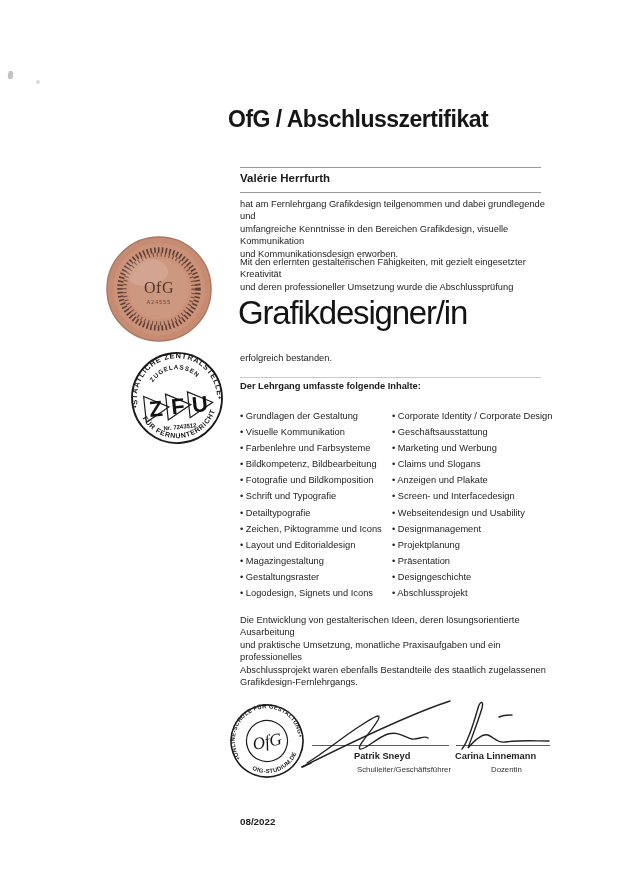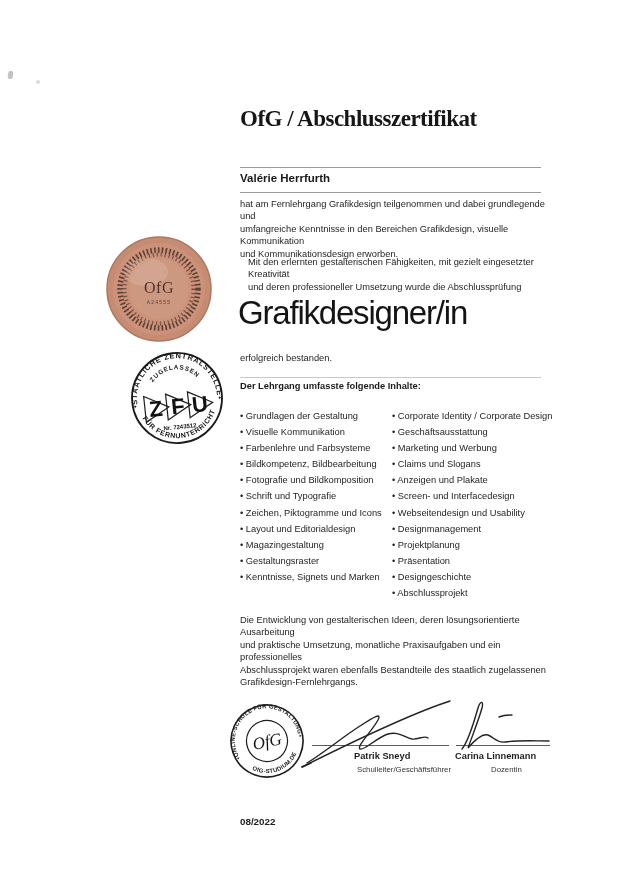--- a/index.html
+++ b/index.html
@@ -1,27 +1,27 @@
 <!DOCTYPE html>
 <html><head>
 <meta charset="utf-8">
 <style>
   html,body{margin:0;padding:0;background:#fff;}
   .page{position:relative;width:620px;height:876px;background:#ffffff;overflow:hidden;
         font-family:"Liberation Sans",sans-serif;color:#1e1e1e;}
   .abs{position:absolute;}
-  .title{left:240px;top:106px;width:320px;font-size:23px;font-weight:700;letter-spacing:-0.5px;color:#161616;font-family:Liberation Serif, serif;}
+  .title{left:228px;top:106px;width:320px;font-size:23px;font-weight:700;letter-spacing:-0.5px;color:#161616;}
   .rule{left:240px;width:301px;height:1px;background:#9a9a9a;}
   .rule1{top:167px;}
   .rule2{top:192px;}
   .rule3{top:377px;background:#c9c9c9;}
   .name{left:240px;top:172px;font-size:11.5px;font-weight:700;color:#1a1a1a;}
   .tline{font-size:9.3px;line-height:12.4px;color:#242424;}
   .p1{left:240px;top:198px;width:310px;}
-  .p2{left:240px;top:256px;width:310px;margin-left:8px;}
+  .p2{left:240px;top:256px;width:310px;}
   .closing{left:240px;top:614px;width:310px;}
   .degree{left:238px;top:294px;font-size:33px;font-weight:400;letter-spacing:-1.2px;color:#141414;}
   .passed{left:240px;top:353px;font-size:9.3px;color:#242424;}
   .listhead{left:240px;top:381px;font-size:9.3px;font-weight:700;color:#1a1a1a;}
   ul.col{list-style:none;margin:0;padding:0;position:absolute;top:408px;}
   ul.colL{left:240px;width:150px;}
   ul.colR{left:392px;width:158px;}
   ul.col li{font-size:9.3px;line-height:16.1px;color:#242424;white-space:nowrap;}
   ul.col li::before{content:"• ";}
   .signame{font-size:9.3px;font-weight:700;color:#1f1f1f;}
@@ -110,25 +110,26 @@
   <div class="abs rule rule3"></div>
   <div class="abs listhead">Der Lehrgang umfasste folgende Inhalte:</div>
 
   <ul class="col colL">
     <li>Grundlagen der Gestaltung</li>
     <li>Visuelle Kommunikation</li>
     <li>Farbenlehre und Farbsysteme</li>
     <li>Bildkompetenz, Bildbearbeitung</li>
     <li>Fotografie und Bildkomposition</li>
     <li>Schrift und Typografie</li>
+    <li>Detailtypografie</li>
     <li>Zeichen, Piktogramme und Icons</li>
     <li>Layout und Editorialdesign</li>
     <li>Magazingestaltung</li>
     <li>Gestaltungsraster</li>
-    <li>Kenntnisse, Signets und Marken</li>
+    <li>Logodesign, Signets und Icons</li>
   </ul>
 
   <ul class="col colR">
     <li>Corporate Identity / Corporate Design</li>
     <li>Geschäftsausstattung</li>
     <li>Marketing und Werbung</li>
     <li>Claims und Slogans</li>
     <li>Anzeigen und Plakate</li>
     <li>Screen- und Interfacedesign</li>
     <li>Webseitendesign und Usability</li>

